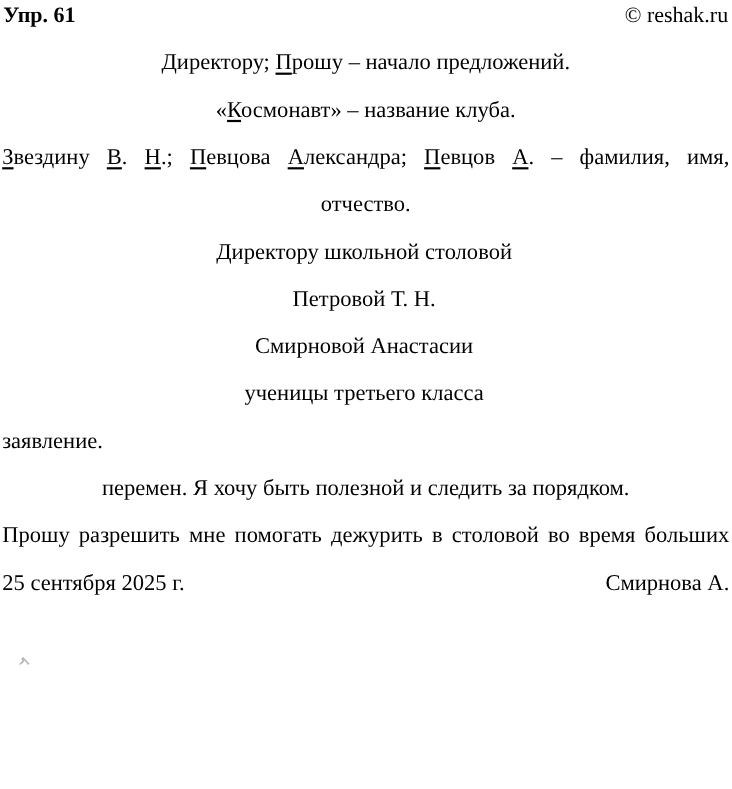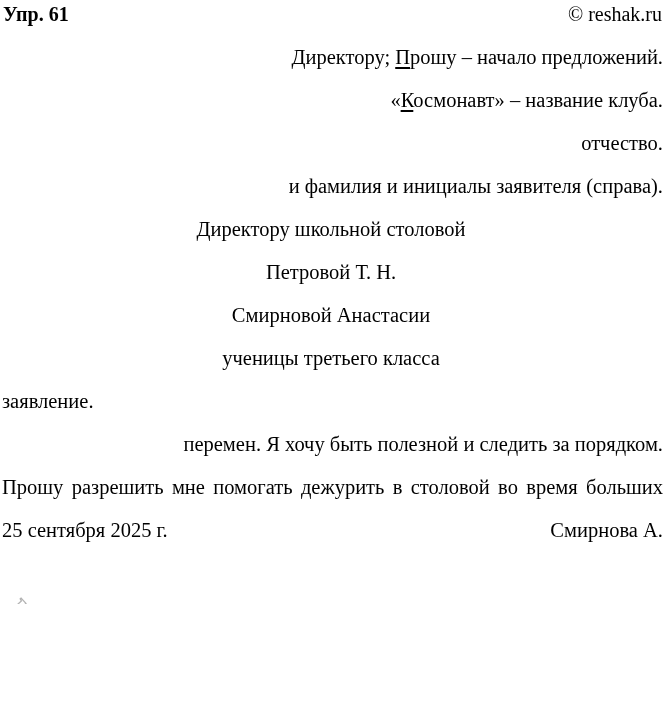--- a/index.html
+++ b/index.html
@@ -30,21 +30,21 @@
     position: relative;
     z-index: 1;
     margin-top: 10px;
     padding: 0 2px;
     font-size: 20.5px;
   }
   .line {
     line-height: 43px;
     min-height: 43px;
   }
-  .align-left    { text-align: right; }
+  .align-left    { text-align: center; }
   .align-right   { text-align: center; padding-right: 3px; }
   .align-center  { text-align: left; }
   .align-justify { text-align: justify; text-align-last: justify; }
   .align-split   { display: flex; justify-content: space-between; }
   .u {
     text-decoration: underline;
     text-underline-offset: 3px;
   }
   .watermark {
     position: absolute;
@@ -75,22 +75,22 @@
 <div class="page">
 
   <div class="header">
     <span class="exercise-label">Упр. 61</span>
     <span class="copyright">© reshak.ru</span>
   </div>
 
   <div class="doc">
       <div class="line align-left"><span class="u">Д</span><span>иректору; </span><span class="u">П</span><span>рошу – начало предложений.</span></div>
       <div class="line align-left"><span>«</span><span class="u">К</span><span>осмонавт» – название клуба.</span></div>
+      <div class="line align-justify"><span class="u">З</span><span>вездину </span><span class="u">В</span><span>. </span><span class="u">Н</span><span>.; </span><span class="u">П</span><span>евцова </span><span class="u">А</span><span>лександра; </span><span class="u">П</span><span>евцов </span><span class="u">А</span><span>. – фамилия, имя,</span></div>
       <div class="line align-left"><span>отчество.</span></div>
-      <div class="line align-left"><span>и фамилия и инициалы заявителя (справа).</span></div>
       <div class="line align-right"><span>Директору школьной столовой</span></div>
       <div class="line align-right"><span>Петровой Т. Н.</span></div>
       <div class="line align-right"><span>Смирновой Анастасии</span></div>
       <div class="line align-right"><span>ученицы третьего класса</span></div>
       <div class="line align-center"><span>заявление.</span></div>
       <div class="line align-left"><span>перемен. Я хочу быть полезной и следить за порядком.</span></div>
       <div class="line align-justify"><span>Прошу разрешить мне помогать дежурить в столовой во время больших</span></div>
       <div class="line align-split">
         <span>25 сентября 2025 г.</span>
         <span>Смирнова А.</span>

